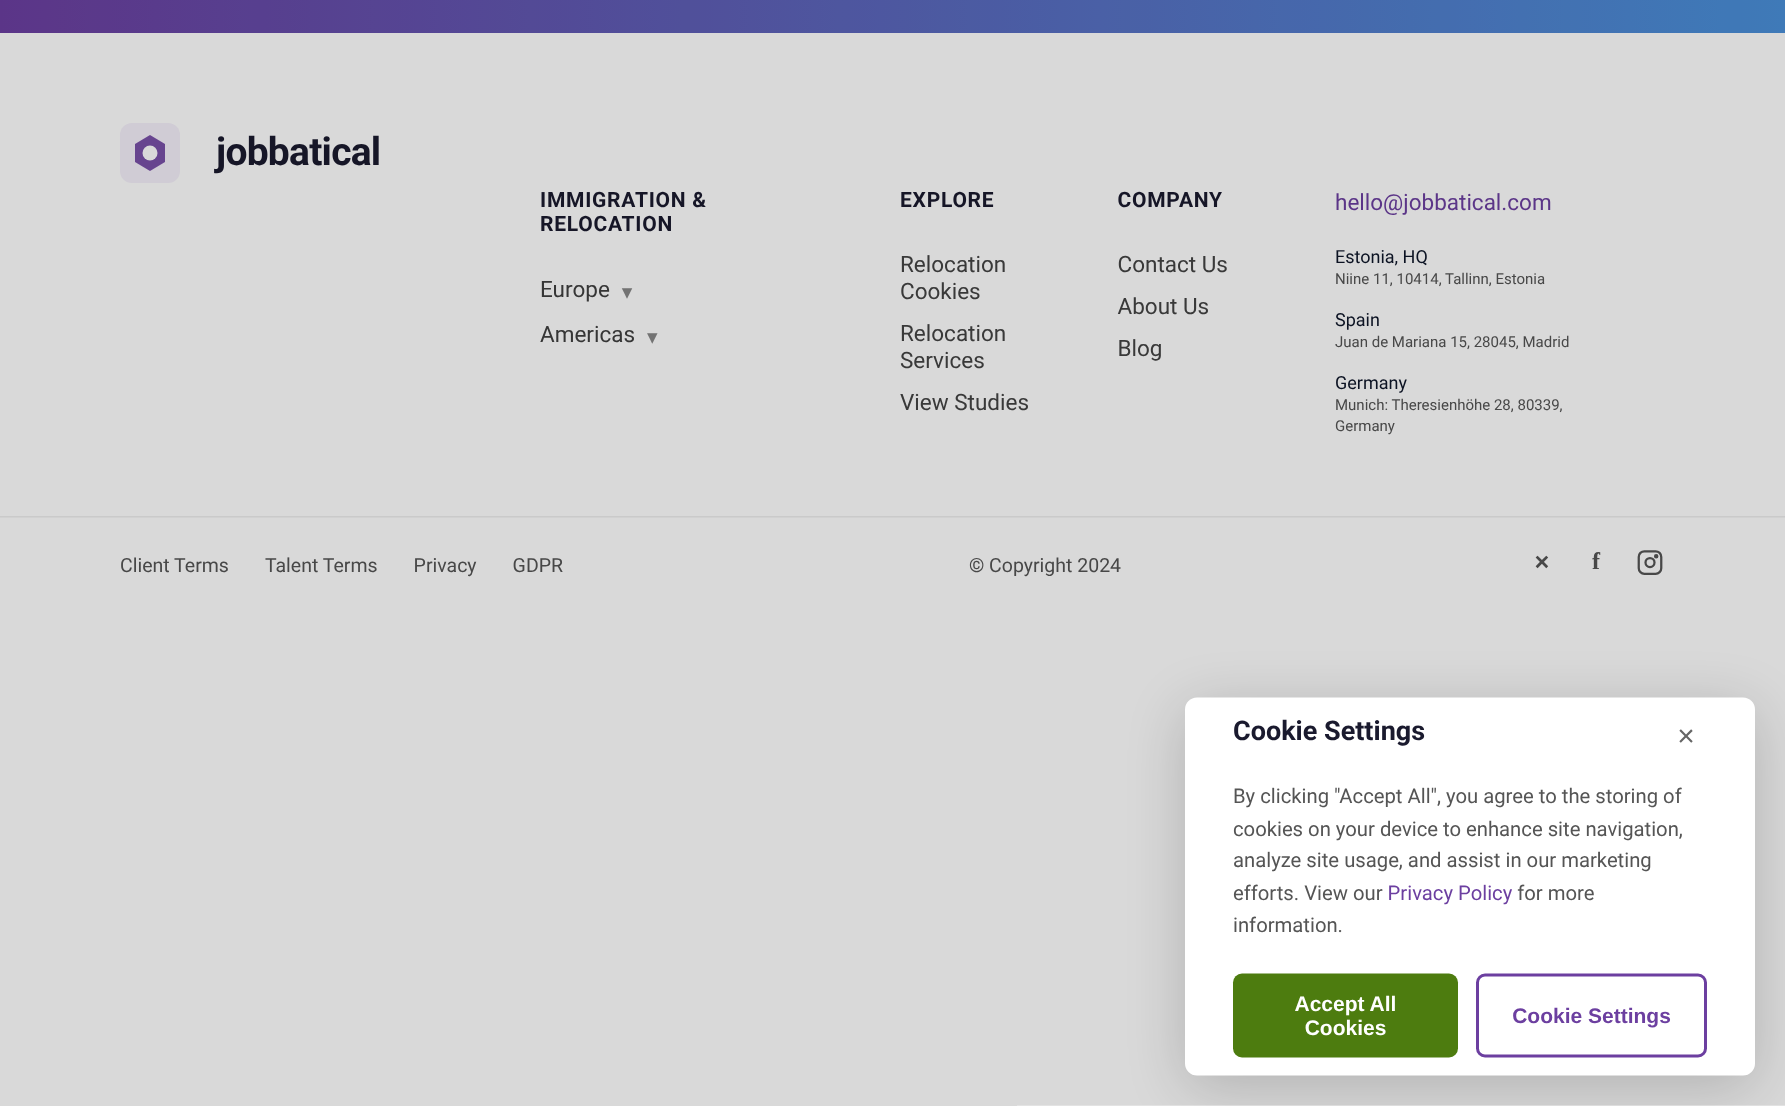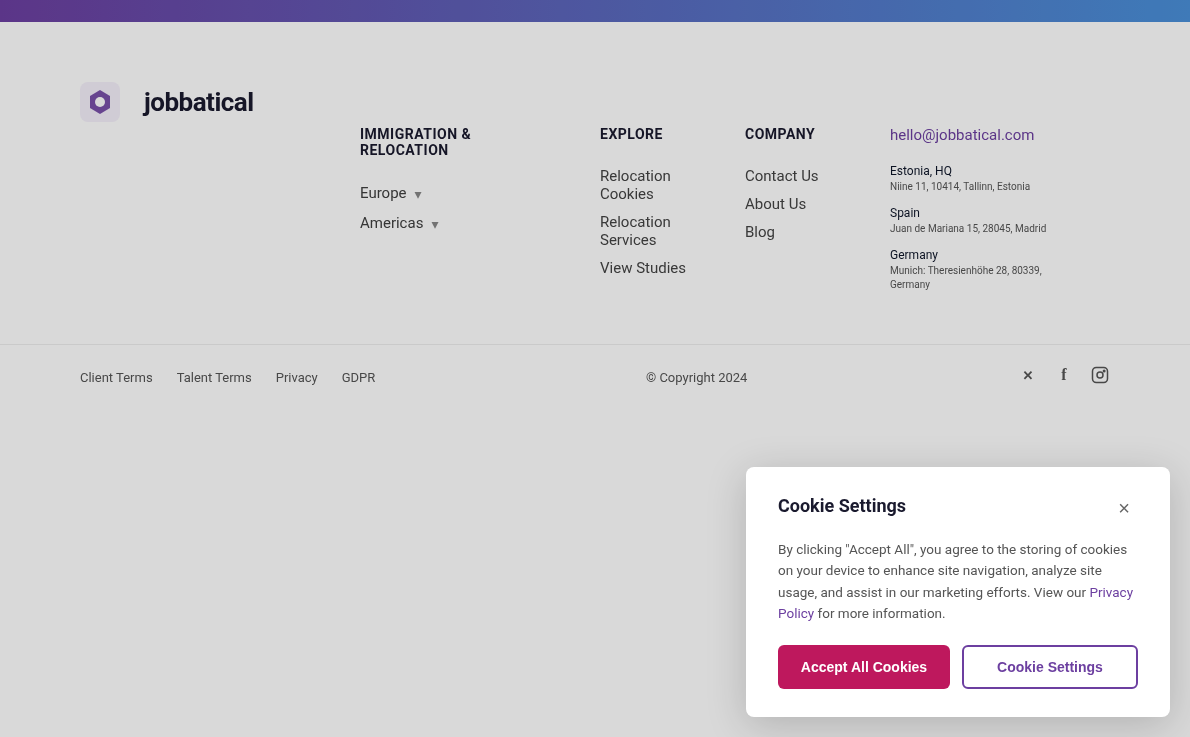--- a/index.html
+++ b/index.html
@@ -195,22 +195,22 @@
       display: flex;
       align-items: center;
       justify-content: flex-end;
       padding-right: 20px;
       padding-bottom: 0;
     }
 
     .cookie-modal {
       background: #fff;
       border-radius: 8px;
-      padding: 28px 32px;
-      width: 424px;
+      padding: 12px 32px;
+      width: 380px;
       box-shadow: 0 8px 40px rgba(0,0,0,0.18);
       position: absolute;
       right: 20px;
       bottom: 20px;
     }
 
     .cookie-modal-header {
       display: flex;
       justify-content: space-between;
       align-items: flex-start;
@@ -251,21 +251,21 @@
     }
 
     .cookie-actions {
       display: flex;
       gap: 12px;
     }
 
     .btn-accept {
       flex: 1;
       padding: 12px 16px;
-      background: #be185d;
+      background: #4d7c0f;
       color: #fff;
       border: none;
       border-radius: 6px;
       font-size: 14px;
       font-weight: 600;
       cursor: pointer;
     }
 
     .btn-settings {
       flex: 1;

